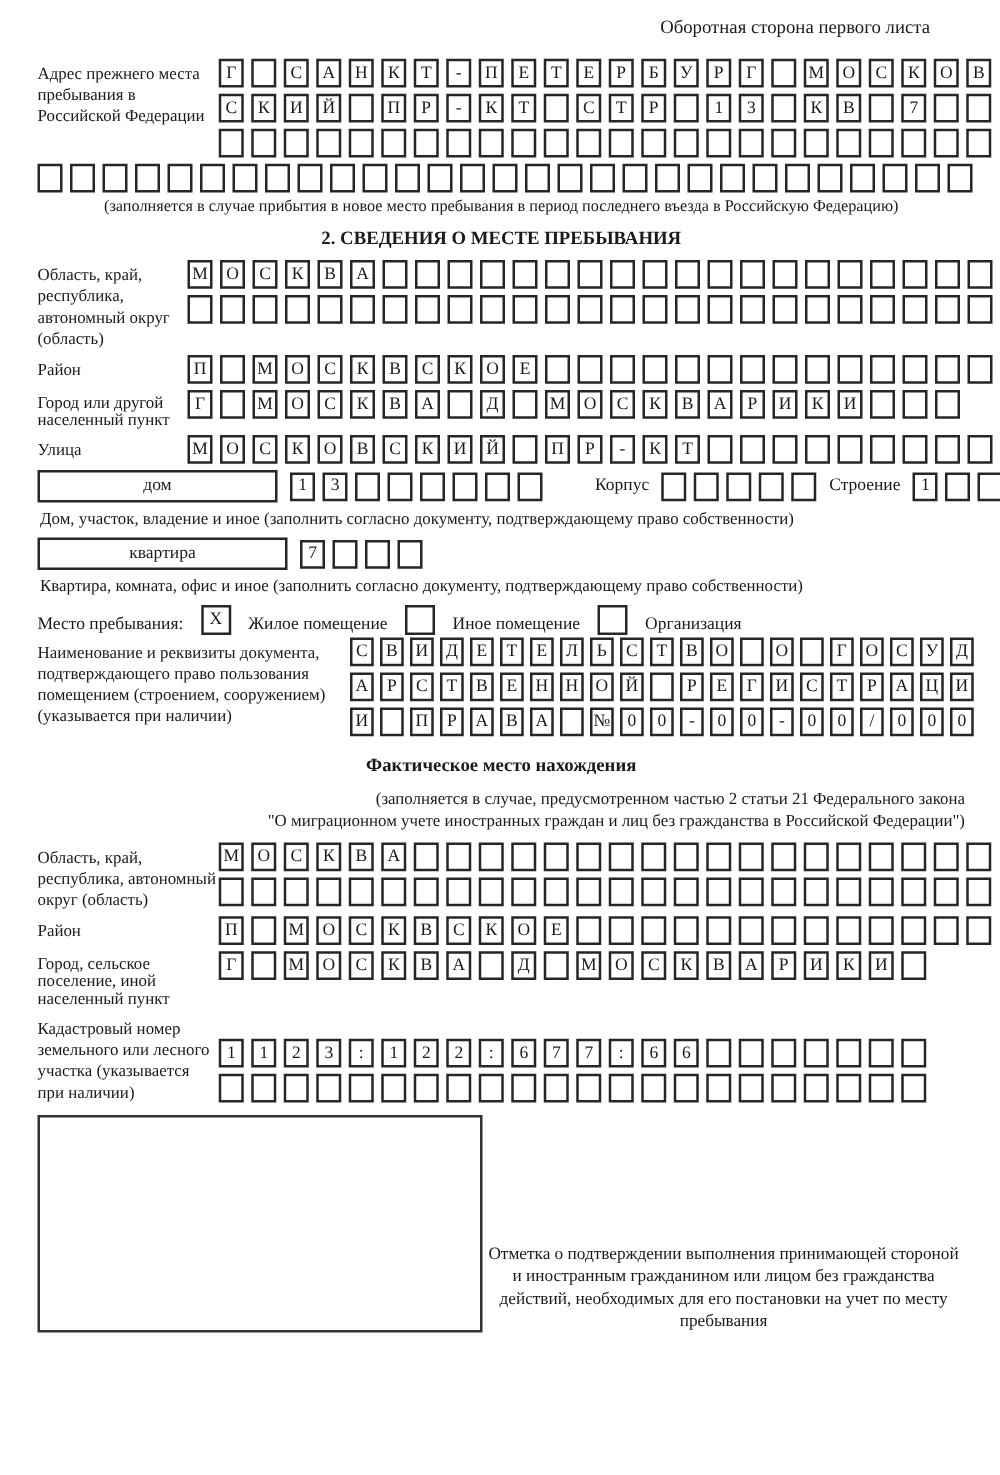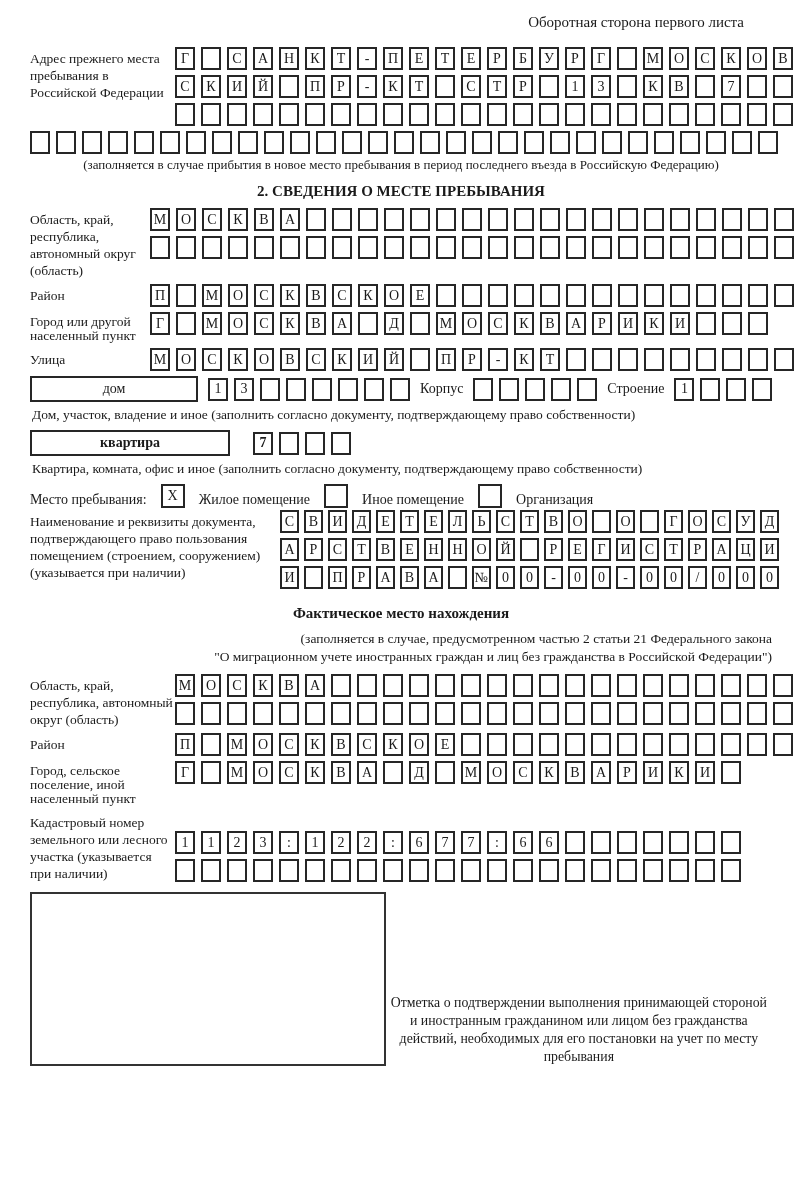--- a/index.html
+++ b/index.html
@@ -305,50 +305,50 @@
         <div class="cell"></div>
         <div class="cell"></div>
         <div class="cell"></div>
         <div class="cell"></div>
         <div class="cell"></div>
         <div class="cell"></div>
       </div>
   </div>
 
   <div class="frow" style="align-items:center;gap:10px;">
-    <div class="wide-box" style="width:168px;">дом</div>
+    <div class="wide-box" style="width:192px;">дом</div>
     <div class="cellrow">
         <div class="cell">1</div>
         <div class="cell">3</div>
         <div class="cell"></div>
         <div class="cell"></div>
         <div class="cell"></div>
         <div class="cell"></div>
         <div class="cell"></div>
         <div class="cell"></div>
       </div>
-    <div class="inline-label" style="padding-top:0;">Корпус</div>
+    <div class="inline-label" style="padding-top:0;margin-left:32px;">Корпус</div>
     <div class="cellrow">
         <div class="cell"></div>
         <div class="cell"></div>
         <div class="cell"></div>
         <div class="cell"></div>
         <div class="cell"></div>
       </div>
     <div class="inline-label" style="padding-top:0;">Строение</div>
     <div class="cellrow">
         <div class="cell">1</div>
         <div class="cell"></div>
         <div class="cell"></div>
         <div class="cell"></div>
       </div>
   </div>
   <div class="caption">Дом, участок, владение и иное (заполнить согласно документу, подтверждающему право собственности)</div>
 
-  <div class="frow" style="align-items:center;gap:23px;font-weight:bold;">
+  <div class="frow" style="align-items:center;gap:10px;">
     <div class="wide-box" style="width:200px;">квартира</div>
     <div class="cellrow">
         <div class="cell">7</div>
         <div class="cell"></div>
         <div class="cell"></div>
         <div class="cell"></div>
       </div>
   </div>
   <div class="caption">Квартира, комната, офис и иное (заполнить согласно документу, подтверждающему право собственности)</div>
 

